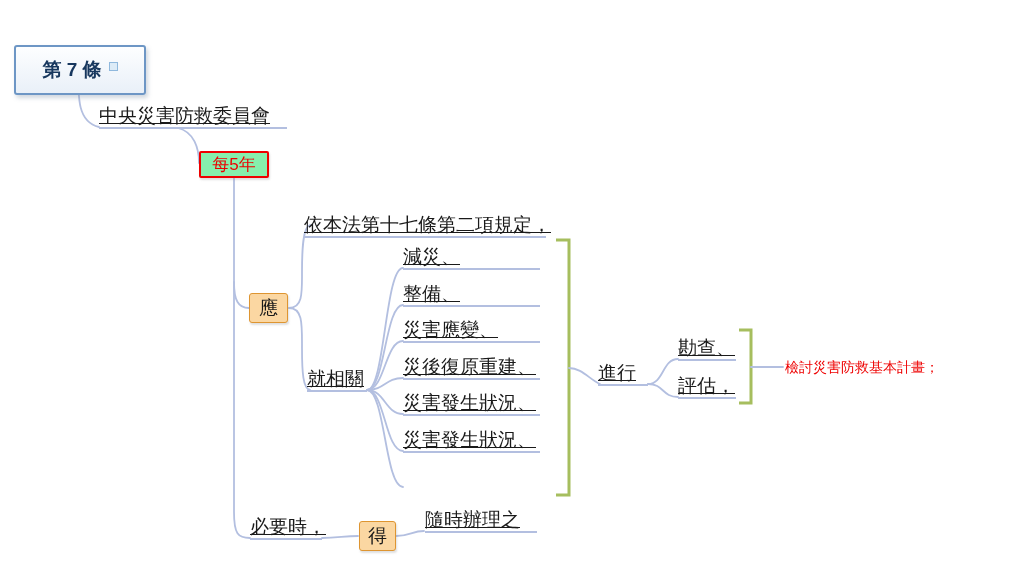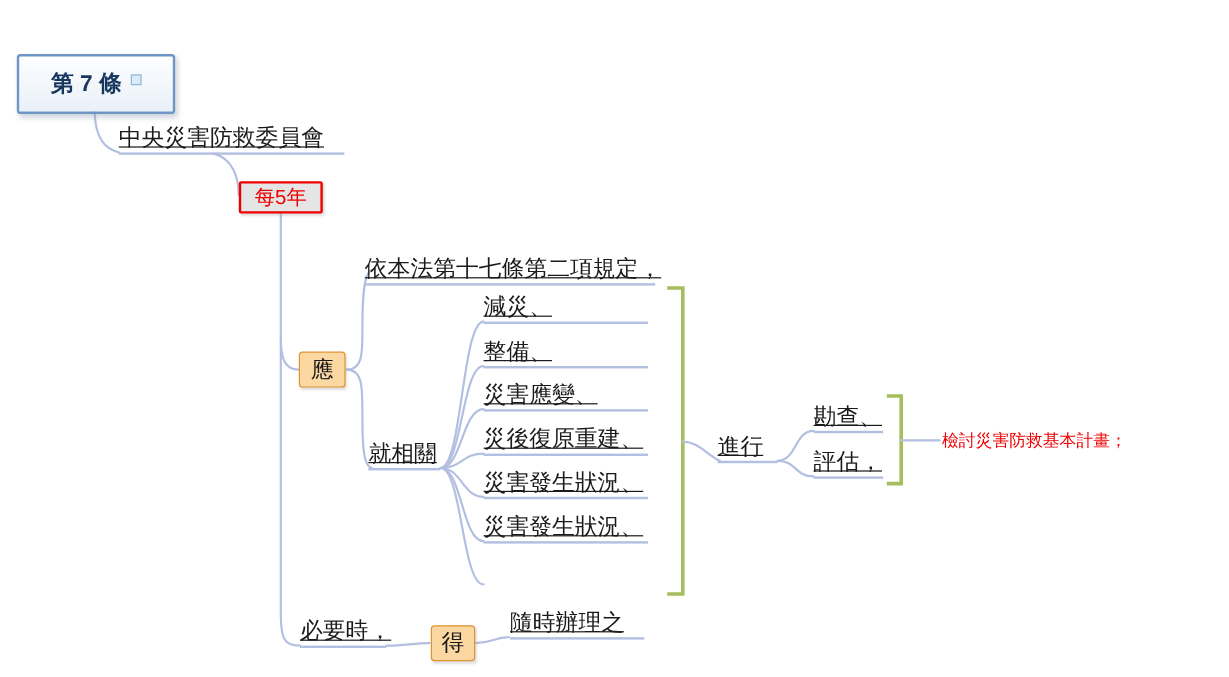--- a/index.html
+++ b/index.html
@@ -23,21 +23,21 @@
   .red-text{color:var(--c-red);}
   .root-box{position:absolute;left:14px;top:13px;width:132px;height:50px;
             border:2.5px solid var(--c-rootBorder);border-radius:3px;
             background:linear-gradient(180deg,#fdfeff 0%,#e9f0f8 100%);
             box-shadow:2px 3px 4px rgba(120,140,160,.35);
             display:flex;align-items:center;justify-content:center;
             font-size:19px;font-weight:bold;color:var(--c-rootText);margin-top:32px;}
   .note-icon{display:inline-block;width:9px;height:9px;border:1px solid #8fb8dd;
              background:#dcebf7;margin-left:7px;margin-bottom:8px;}
   .pill-red{position:absolute;left:199px;top:151px;width:70px;height:27px;
-            border:2px solid var(--c-red);border-radius:2px;background:#e5e5e5;
+            border:2px solid var(--c-red);border-radius:2px;background:#86efac;
             display:flex;align-items:center;justify-content:center;
             font-size:17px;color:var(--c-red);box-shadow:1px 2px 2px rgba(150,150,150,.3);}
   .pill-orange{position:absolute;border:1.5px solid var(--c-orangeBorder);border-radius:3px;
                background:var(--c-orangeFill);display:flex;align-items:center;justify-content:center;
                font-size:19px;color:#1a1a1a;box-shadow:1px 2px 2px rgba(150,150,150,.3);}
 </style>
 </head>
 <body>
 
 <div class="canvas">

